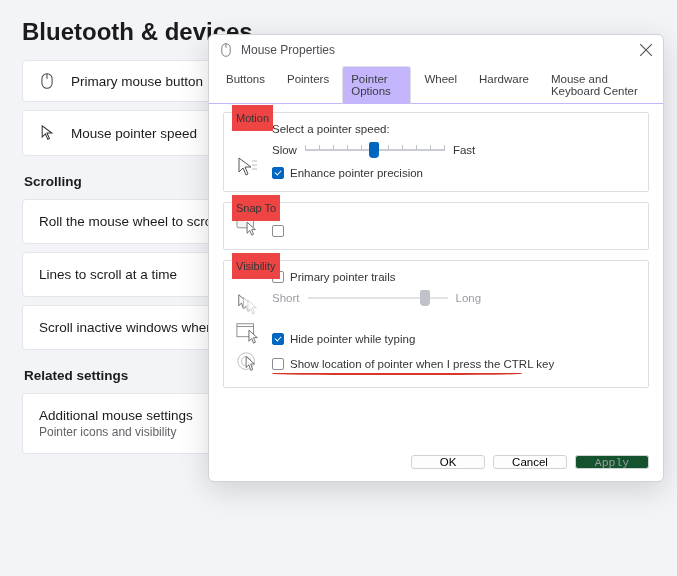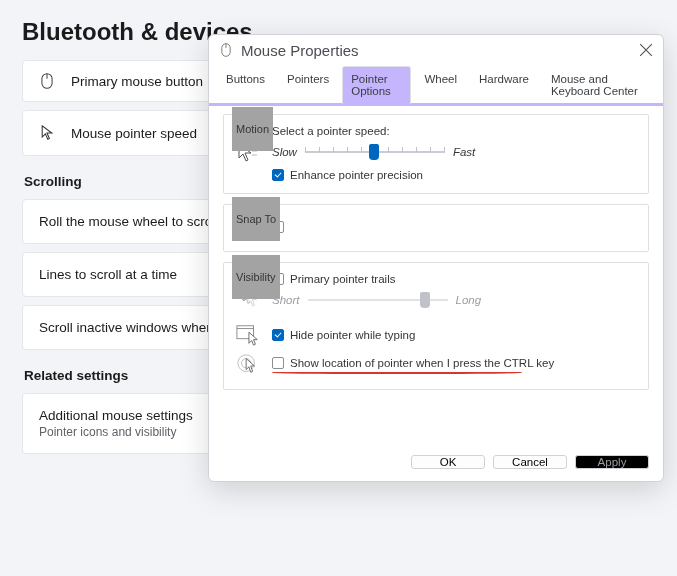--- a/index.html
+++ b/index.html
@@ -10,53 +10,53 @@
   .bg-title { font-size: 24px; font-weight: 600; color: #1b1b1b; margin-bottom: 14px; }
   .bg-card { background: #fff; border: 1px solid #e4e6ea; border-radius: 4px; padding: 14px 16px; margin-bottom: 8px; display: flex; align-items: center; gap: 16px; font-size: 13.5px; color: #1b1b1b; position: relative; }
   .bg-card.small { padding: 12px 16px; }
   .bg-card .sub { font-size: 12px; color: #5f6368; display: block; margin-top: 2px; }
   .section-label { font-size: 13.5px; font-weight: 600; color: #1b1b1b; margin: 18px 0 10px 2px; }
   .ic-cursor { width: 16px; height: 16px; display: inline-block; }
   .open-icon { position: absolute; right: 16px; top: 16px; width: 14px; height: 14px; }
 
   
   .dialog { position: absolute; left: 208px; top: 34px; width: 456px; height: 448px; background: #fff; border: 1px solid #cfd3d8; border-radius: 6px; box-shadow: 0 8px 30px rgba(0,0,0,0.15); display: flex; flex-direction: column; }
-  .titlebar { height: 30px; display: flex; align-items: center; padding: 0 10px; color: #4a4d52; font-size: 15px; }
+  .titlebar { height: 30px; display: flex; align-items: center; padding: 0 10px; color: #4a4d52; font-size: 12px; }
   .titlebar .ticon { width: 14px; height: 14px; margin-right: 8px; }
   .titlebar .close { margin-left: auto; width: 14px; height: 14px; cursor: pointer; }
-  .tabs { display: flex; gap: 4px; padding: 0 8px; font-size: 11.5px; color: #3b3e42; border-bottom: 3px solid #c4b5fd; }
+  .tabs { display: flex; gap: 4px; padding: 0 8px; font-size: 11.5px; color: #3b3e42; border-bottom: 1px solid #c4b5fd; }
   .tab { padding: 6px 8px 7px; border: 1px solid transparent; border-bottom: none; position: relative; top: 1px; cursor: pointer; border-radius: 3px 3px 0 0; }
   .tab.active { border-color: #dcdfe4; background: #c4b5fd; }
   .pane { flex: 1; padding: 8px 14px 0 14px; font-size: 11.5px; color: #353535; overflow: hidden; }
 
   .group { border: 1px solid #dcdfe4; border-radius: 2px; padding: 10px 12px 12px 12px; margin-bottom: 10px; position: relative; }
-  .group-title { position: absolute; top: -8px; left: 8px; background: #a3a3a3; padding: 16px 4px; font-size: 11px; color: #353535; }
-  .row { display: flex; align-items: center; gap: 12px; margin-bottom: 6px; }
+  .group-title { position: absolute; top: -8px; left: 8px; background: #ef4444; padding: 7px 4px; font-size: 11px; color: #353535; }
+  .row { display: flex; align-items: flex-end; gap: 12px; margin-bottom: 6px; }
   .row:last-child { margin-bottom: 0; }
   .glyph { width: 24px; height: 24px; flex-shrink: 0; }
   .row-body { flex: 1; }
   .cb-row { display: flex; align-items: center; gap: 6px; }
   .cb { width: 12px; height: 12px; border: 1px solid #8a8d93; border-radius: 2px; display: inline-flex; align-items: center; justify-content: center; background: #fff; cursor: pointer; }
   .cb.checked { background: #0067c0; border-color: #0067c0; }
   .cb.checked::after { content: ""; width: 5px; height: 3px; border: 1.6px solid #fff; border-top: none; border-right: none; transform: rotate(-48deg); margin-top: -2px; }
-  .slider-row { display: flex; align-items: center; gap: 8px; margin: 6px 0 8px 0; font-style: italic; }
+  .slider-row { display: flex; align-items: center; gap: 8px; margin: 6px 0 8px 0; }
   .slider { position: relative; height: 18px; flex: 1; max-width: 140px; }
   .slider-track { position: absolute; left: 0; right: 0; top: 8px; height: 2px; background: #c9cdd3; }
   .slider-ticks { position: absolute; left: 0; right: 0; top: 4px; height: 10px; display: flex; justify-content: space-between; }
   .slider-ticks span { width: 1px; height: 5px; background: #c0c4ca; }
   .slider-thumb { position: absolute; top: 1px; width: 10px; height: 16px; border-radius: 2px 2px 4px 4px; }
   .slider-thumb.blue { background: #0067c0; }
   .slider-thumb.gray { background: #bfc3c9; }
   .slider.disabled .slider-track { background: #e0e2e6; }
   .disabled { color: #9a9da3; }
   .underline { height: 3px; border-bottom: 2px solid #d8362a; border-radius: 40%; margin: 2px 0 0 0; width: 250px; }
 
   .btnbar { display: flex; gap: 8px; justify-content: flex-end; padding: 10px 14px 12px; }
   .btn { min-width: 74px; height: 14px; font-size: 11.5px; border: 1px solid #cfd3d8; background: #fdfdfd; border-radius: 3px; cursor: pointer; }
-  .btn.disabled { color: #9a9da3; background: #000000; cursor: default; }
+  .btn.disabled { color: #9a9da3; background: #14532d; cursor: default; font-family: Liberation Mono, monospace; }
 </style>
 </head>
 <body>
 
 <div class="bg-page">
   <div class="bg-title">Bluetooth &amp; devices</div>
 
   <div class="bg-card small">
     <svg class="ic-cursor" viewBox="0 0 16 22">
         <rect x="1" y="1" width="14" height="20" rx="7" fill="none" stroke="#444" stroke-width="1.4"></rect>

